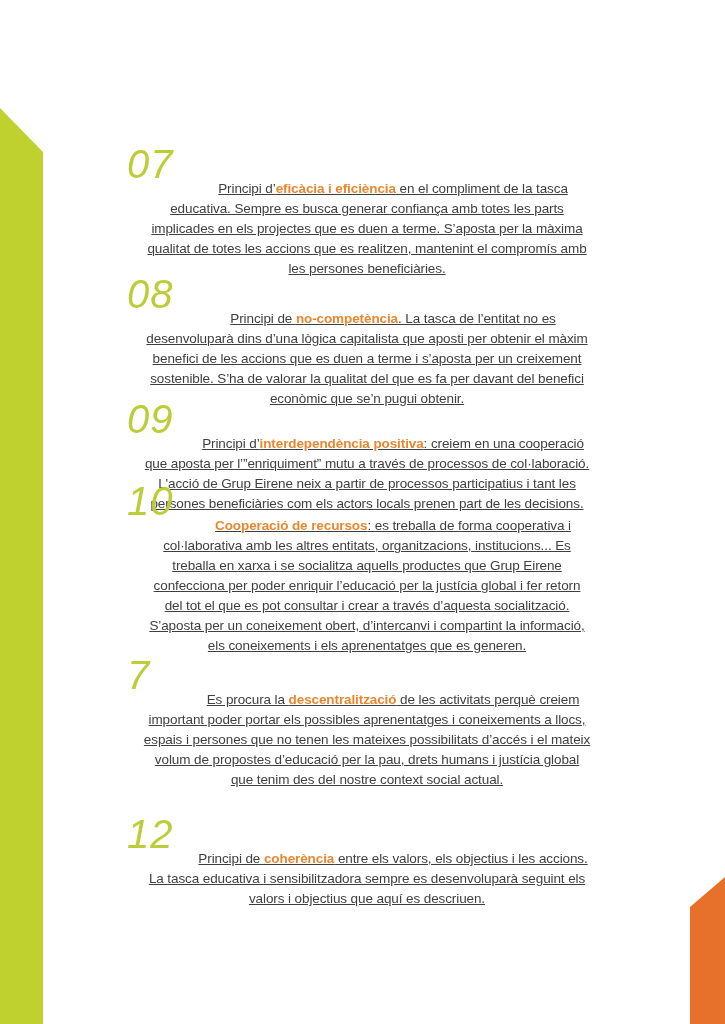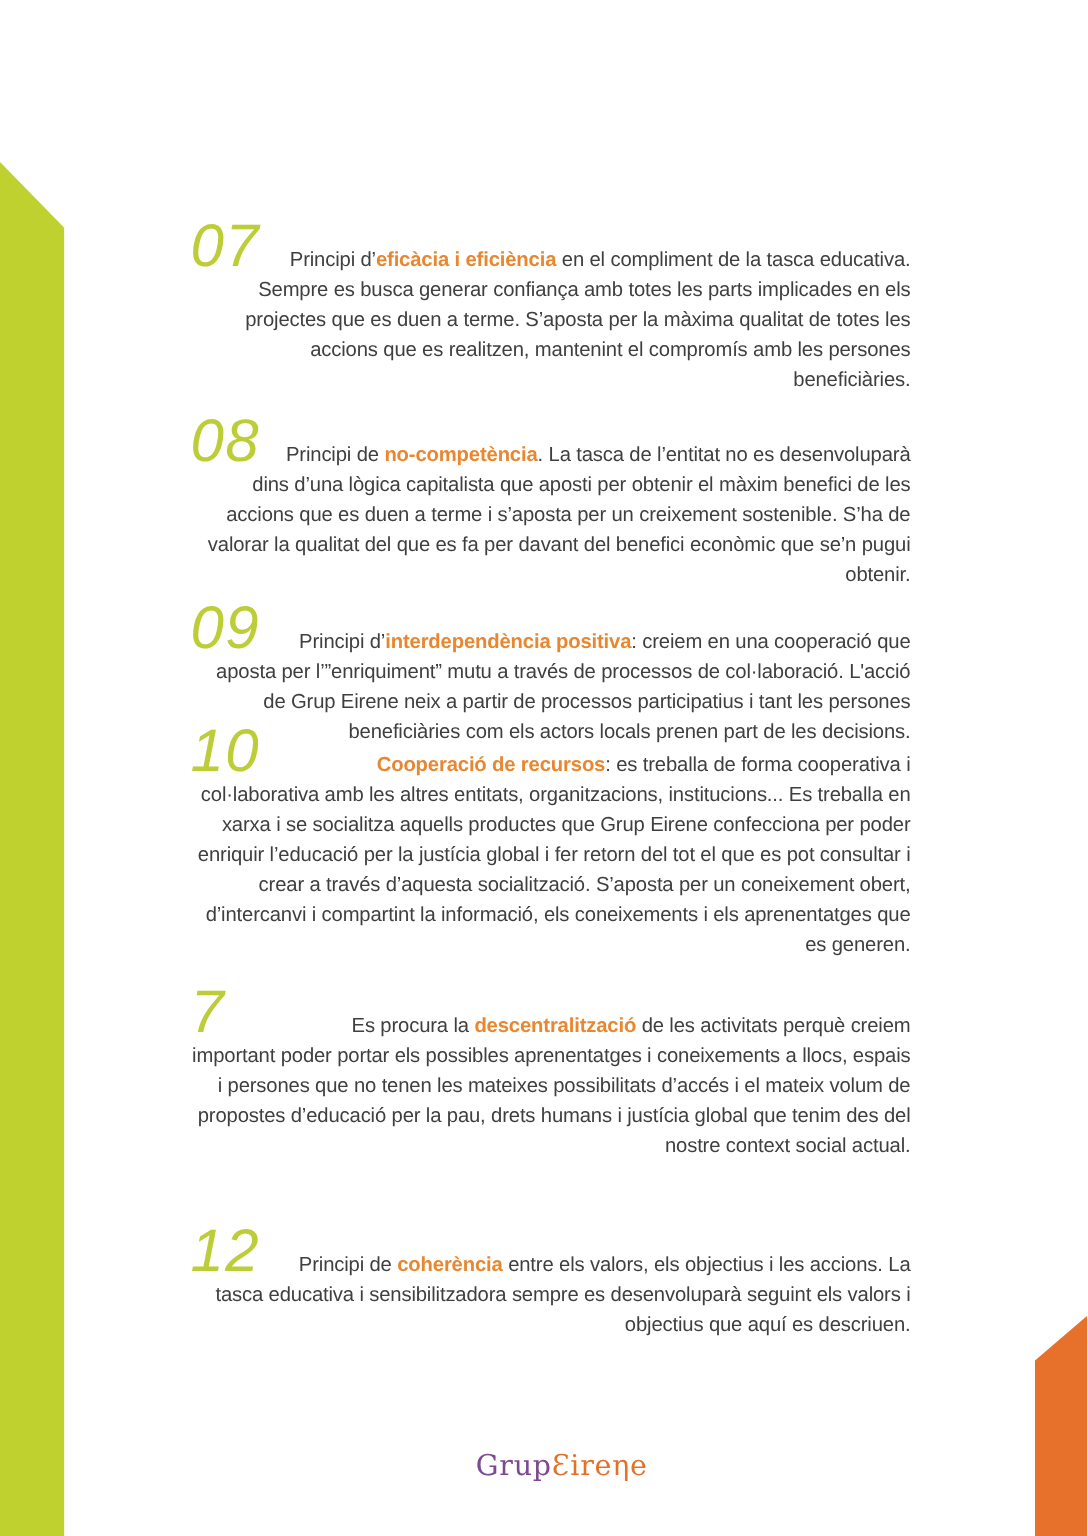--- a/index.html
+++ b/index.html
@@ -27,26 +27,27 @@
   
   .principle{position:absolute;left:127px;width:480px;}
   .num{
     position:absolute;left:0;top:-19px;
     font-size:40px;line-height:40px;font-weight:300;
     letter-spacing:1px;
     color:var(--num-green,#bccd37);
     font-style:italic;
   }
   .ptext{
-    margin:0;
+    margin:16px;
     font-size:13.5px;line-height:20px;
     letter-spacing:-0.1px;
     color:var(--text,#3f3f3f);
     text-indent:52px;
-    text-align:right;
+    text-align:center;
+    text-decoration:underline;
   }
   .hl{color:var(--hl-orange,#e8872f);font-weight:bold;}
   .s0{top:163px}.s1{top:293px}.s2{top:418px}.s3{top:500px}.s4{top:674px}.s5{top:833px}
   
   .footer-logo{
     position:absolute;top:966px;left:0;width:100%;
     text-align:center;
     font-family:"DejaVu Serif","Liberation Serif",serif;
     font-size:19px;letter-spacing:0.5px;
   }
@@ -85,17 +86,14 @@
   <section class="principle s4">
     <span class="num">7</span>
     <p class="ptext"><span>Es procura la </span><span class="hl">descentralització</span><span> de les activitats perquè creiem important poder portar els possibles aprenentatges i coneixements a llocs, espais i persones que no tenen les mateixes possibilitats d’accés i el mateix volum de propostes d’educació per la pau, drets humans i justícia global que tenim des del nostre context social actual.</span></p>
   </section>
 
   <section class="principle s5">
     <span class="num">12</span>
     <p class="ptext"><span>Principi de </span><span class="hl">coherència</span><span> entre els valors, els objectius i les accions. La tasca educativa i sensibilitzadora sempre es desenvoluparà seguint els valors i objectius que aquí es descriuen.</span></p>
   </section>
 
-  <div class="footer-logo">
-    <span class="inner"><span class="logo-grup">Grup</span><span class="logo-eirene">Ɛireηe</span></span>
-  </div>
 
 </div>
 
 </body></html>

